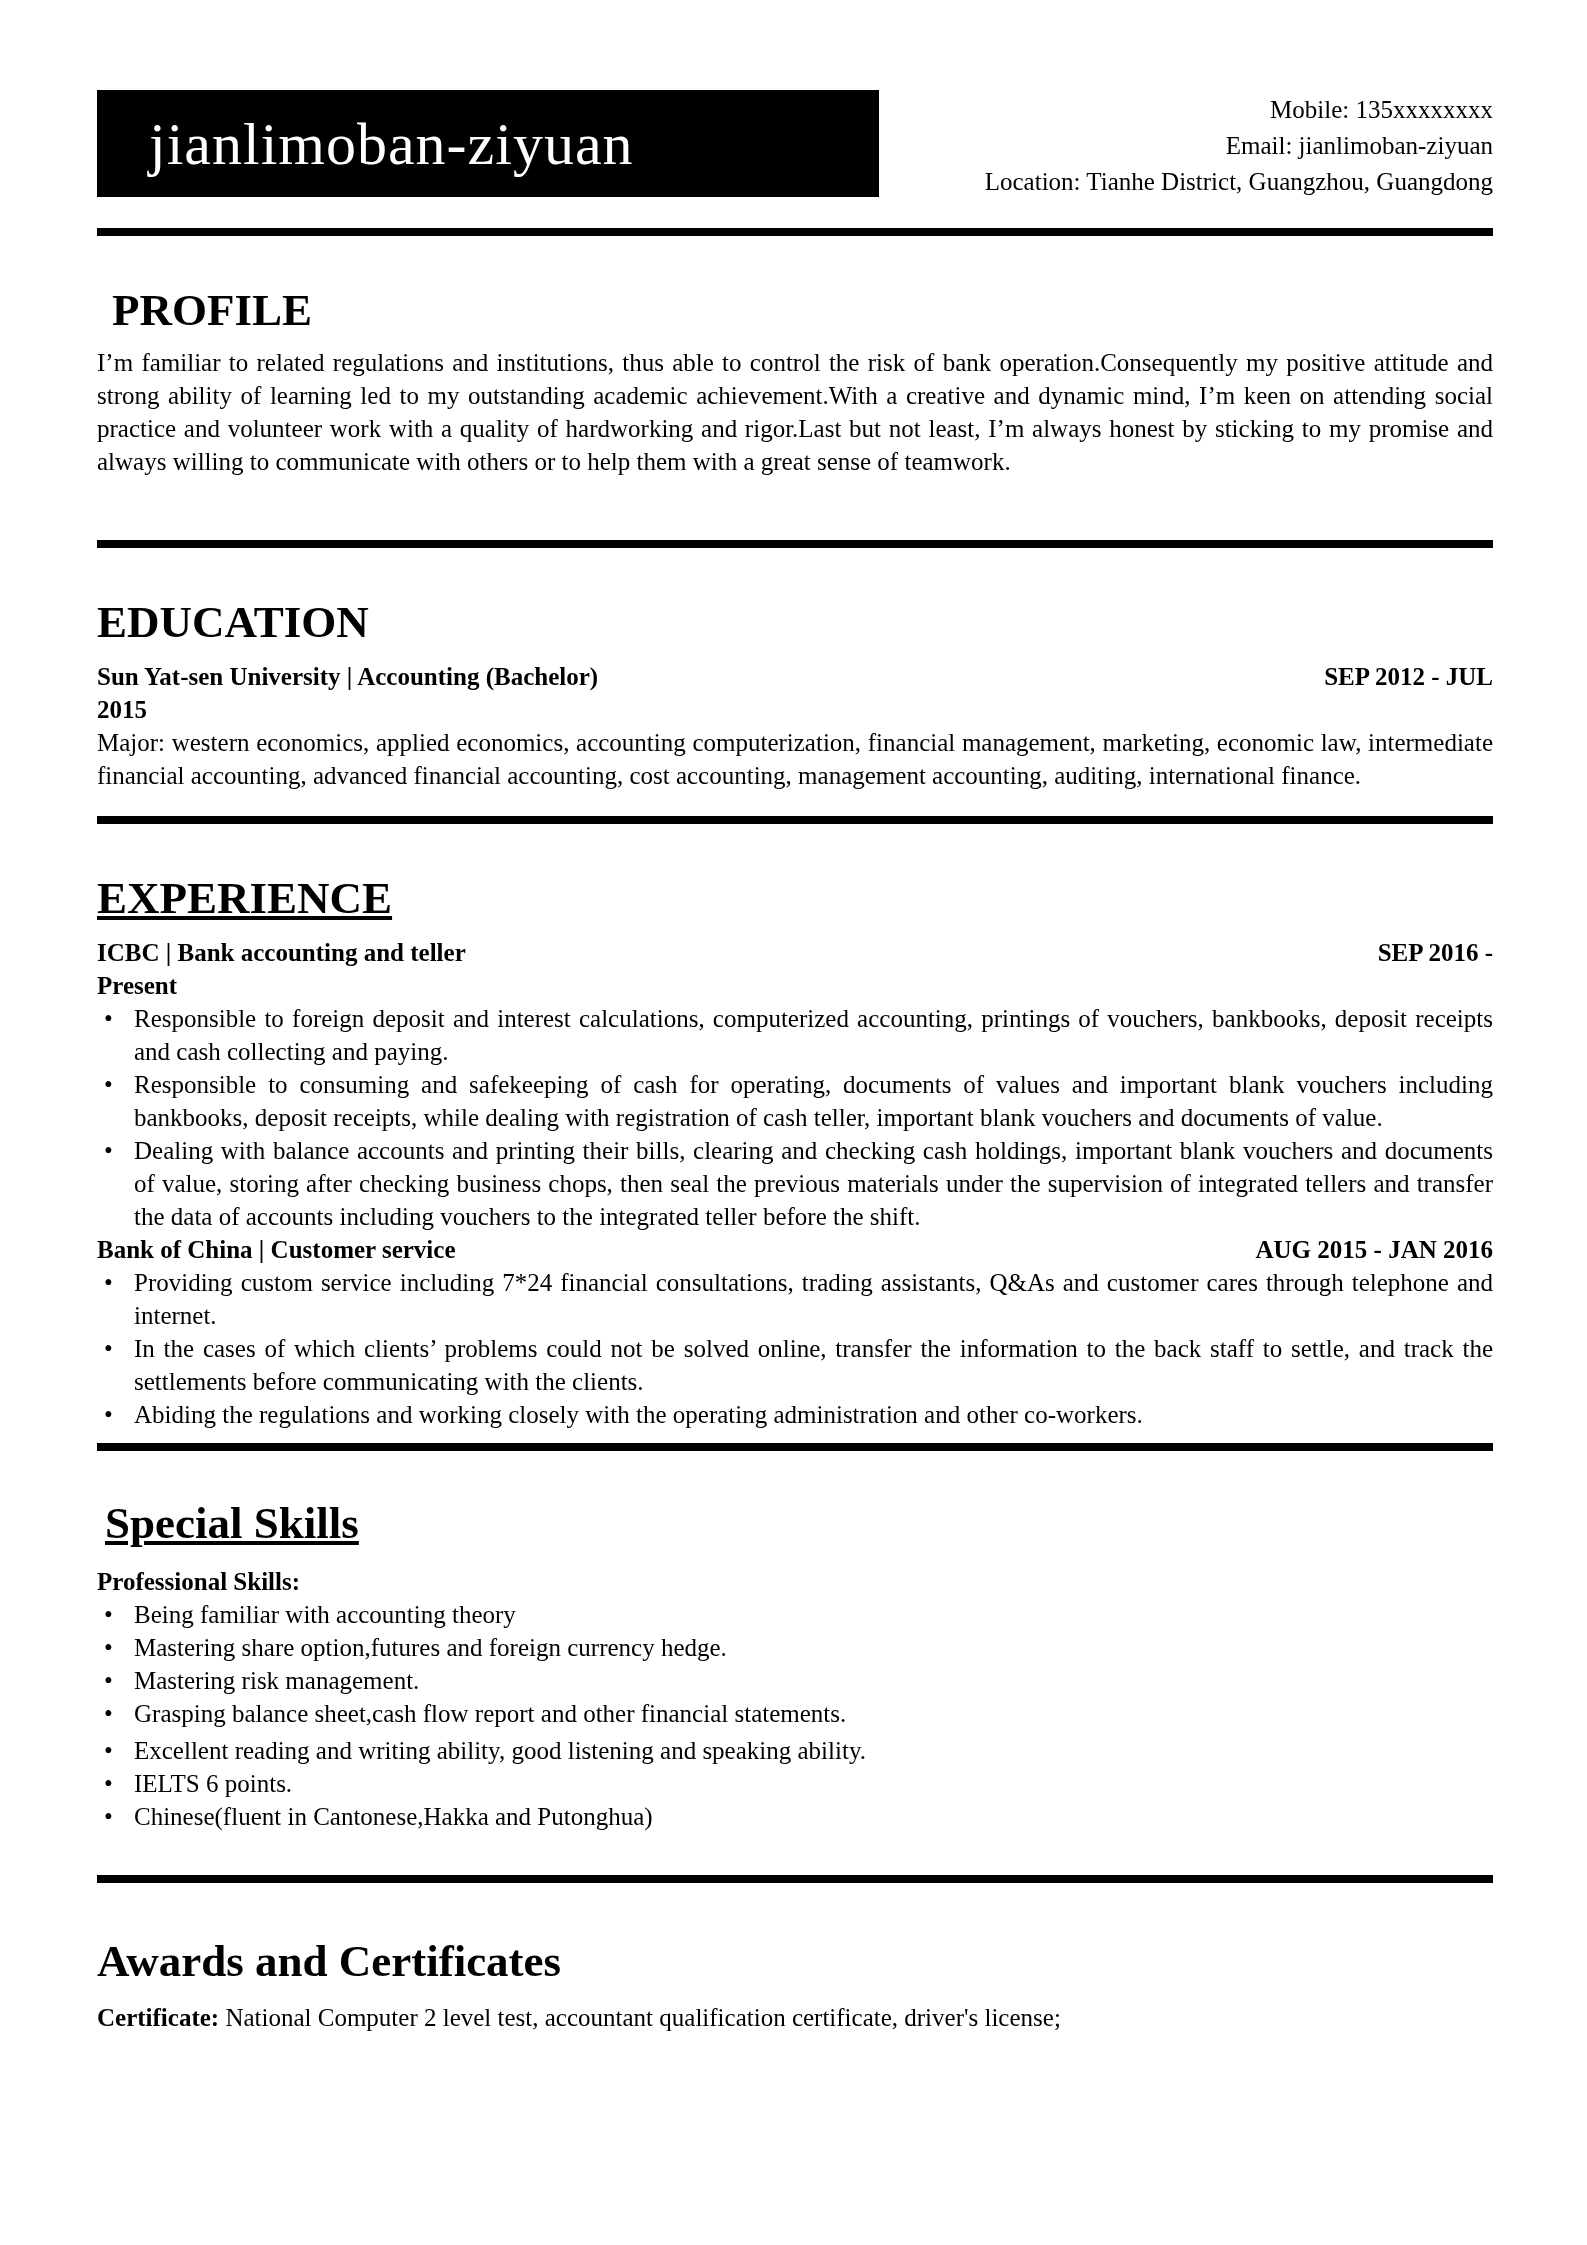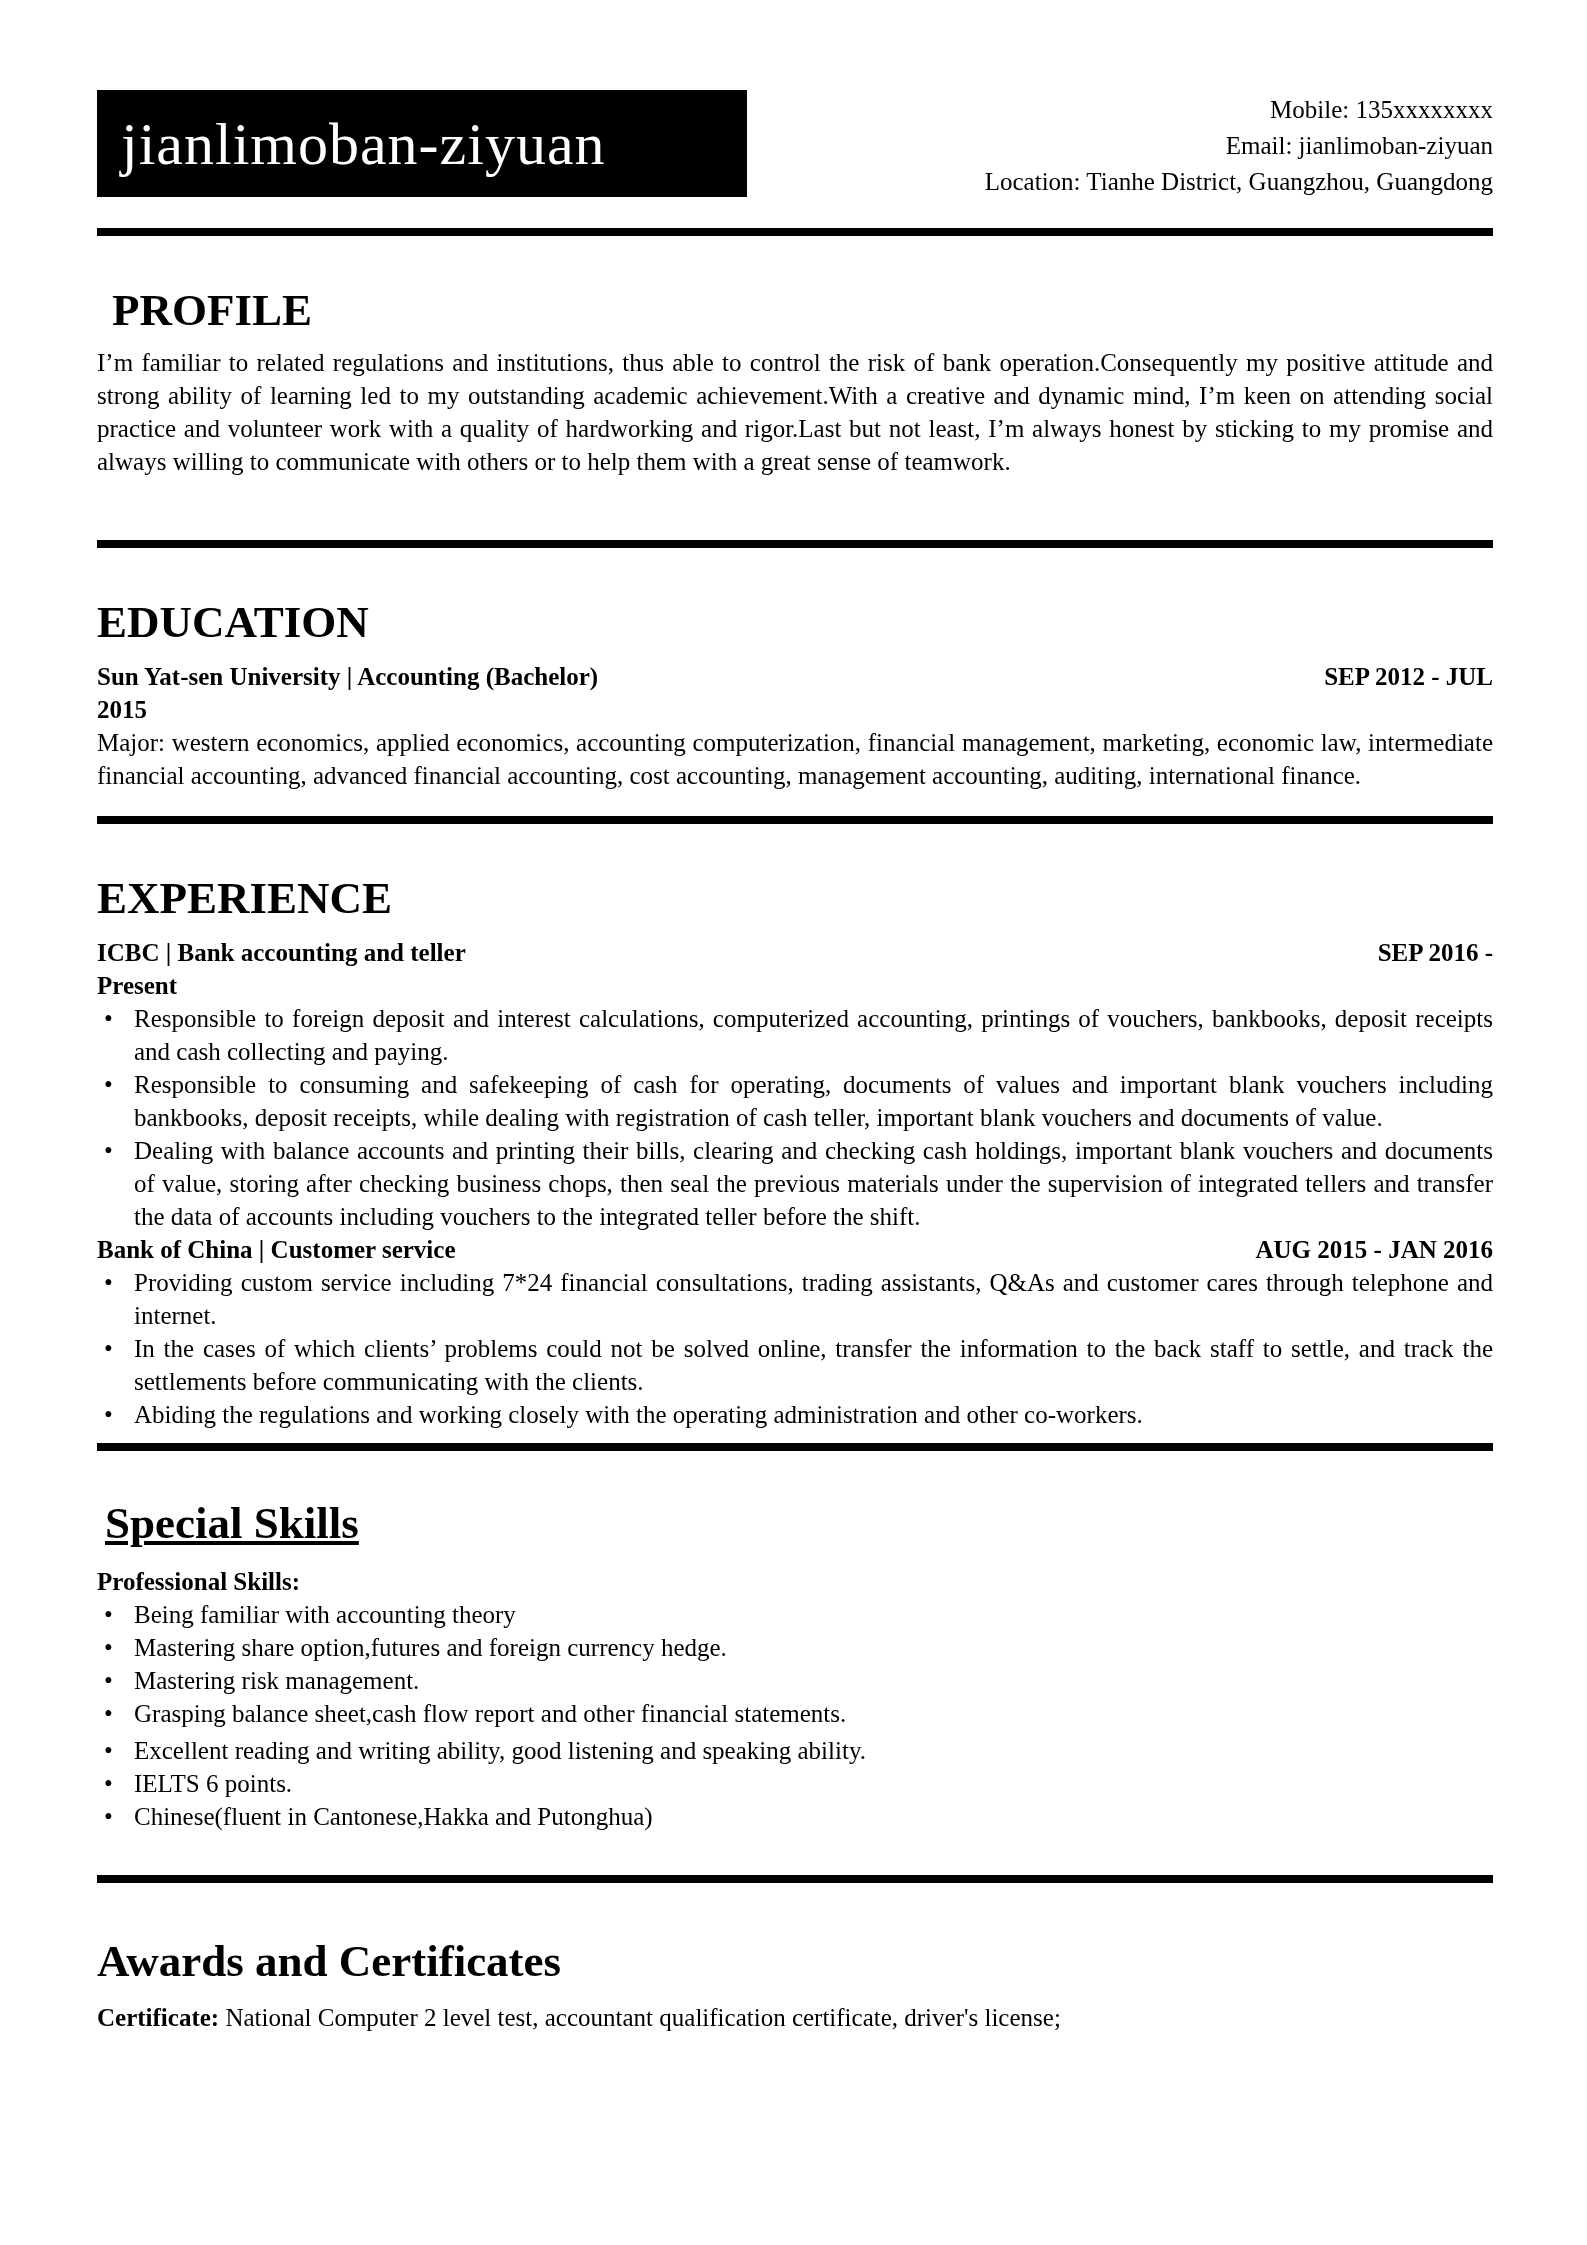--- a/index.html
+++ b/index.html
@@ -12,43 +12,43 @@
     width: 1587px; height: 2245px;
     box-sizing: border-box;
     padding: 90px 94px 0 97px;
     background: #ffffff;
     overflow: hidden;
   }
 
   
   .header { display: flex; justify-content: space-between; align-items: flex-start; }
   .name-box {
-    width: 650px; height: 107px;
+    width: 782px; height: 107px;
     background: #000000; color: #ffffff;
     display: flex; align-items: center;
-    padding-left: 24px; box-sizing: border-box;
+    padding-left: 52px; box-sizing: border-box;
   }
   .name-text { font-size: 60px; line-height: 1; letter-spacing: 1px; white-space: nowrap; }
   .contact { text-align: right; font-size: 25px; line-height: 36px; padding-top: 2px; }
 
   
   .rule { height: 8px; background: #000000; }
   .rule-after-header { margin-top: 28px; }
   .rule-after-profile { margin-top: 62px; }
   .rule-after-education { margin-top: 24px; }
   .rule-after-experience { margin-top: 12px; }
   .rule-after-skills { margin-top: 42px; }
 
   h1 {
     font-size: 45px; line-height: 48px; font-weight: bold;
     margin: 0; padding: 0;
   }
   .section-profile h1    { margin: 50px 0 12px 15px; }
   .section-education h1  { margin: 50px 0 14px 0; }
-  .section-experience h1 { margin: 50px 0 14px 0; }
+  .section-experience h1 { margin: 50px 0 14px 0; text-decoration: underline; }
   .section-skills h1     { margin: 48px 0 18px 8px; text-decoration: underline; }
   .section-awards h1     { margin: 54px 0 16px 0; }
 
   .body-text {
     font-size: 25px; line-height: 33px;
     text-align: justify; margin: 0;
   }
 
   
   .entry-head { font-weight: bold; font-size: 25px; line-height: 33px; }

